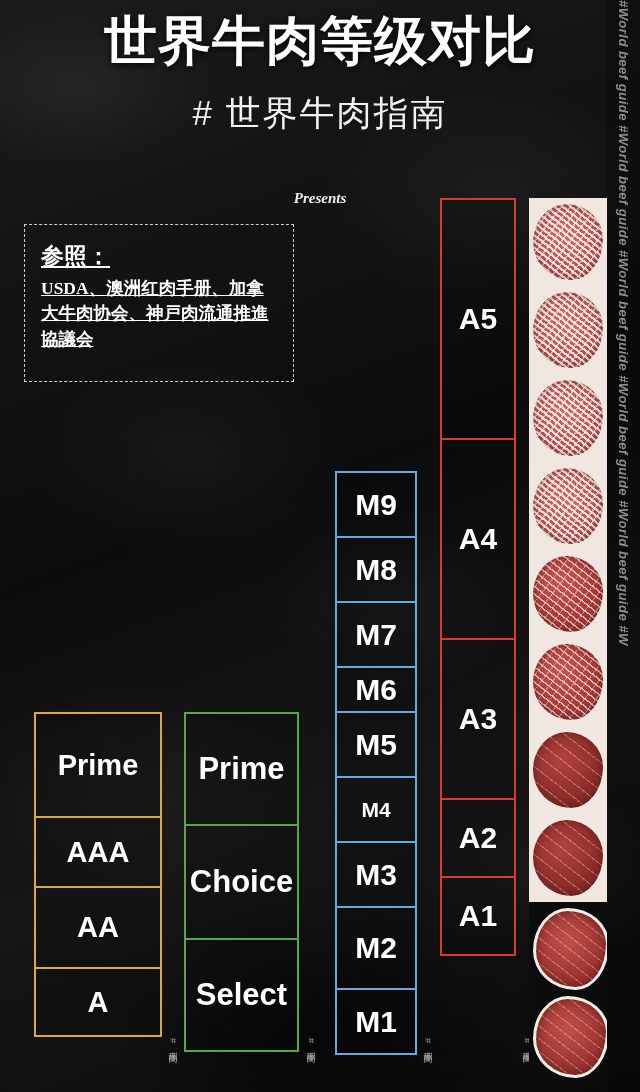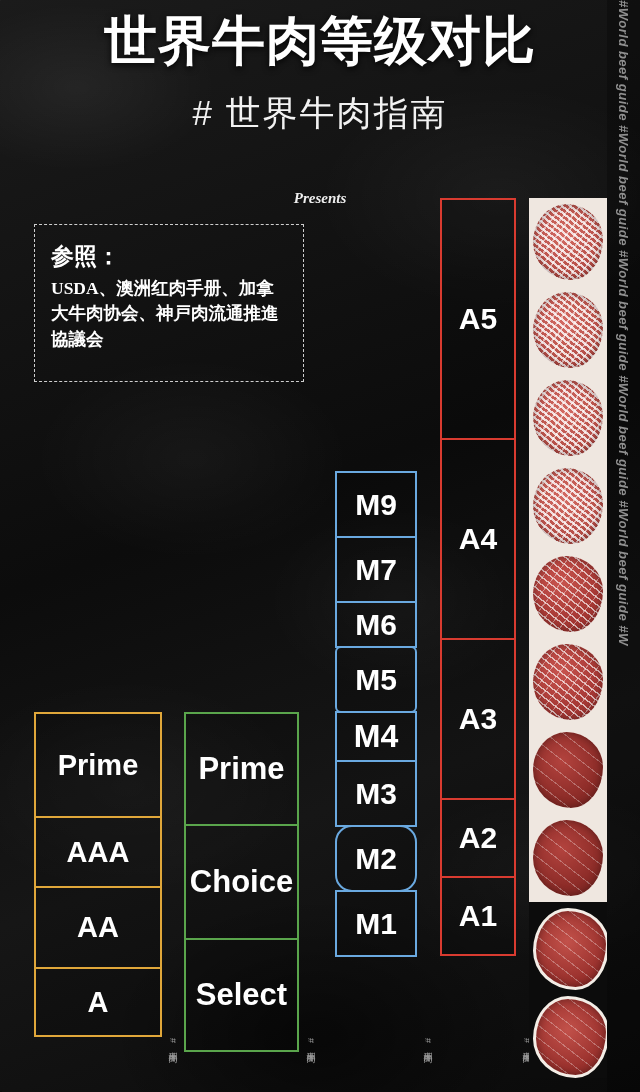--- a/index.html
+++ b/index.html
@@ -67,28 +67,29 @@
     color: #efefef;
     font-size: 15px;
     font-weight: bold;
     font-style: italic;
     font-family: "Liberation Serif", serif;
   }
 
   
   #refbox {
     position: absolute;
-    left: 34px;
+    left: 24px;
     top: 224px;
     width: 270px;
     height: 158px;
     border: 1px dashed #cfcfcf;
     box-sizing: border-box;
     padding: 18px 12px 10px 16px;
     color: #ffffff;
+    text-decoration: underline;
   }
   #refbox .ref-label {
     font-size: 23px;
     font-weight: bold;
     line-height: 1.25;
     margin-bottom: 4px;
     font-family: "Liberation Serif", serif;
   }
   #refbox .ref-body {
     font-size: 17.5px;
@@ -222,26 +223,27 @@
   <div class="col col-canada" style="left:34px; top:712px; width:128px;">
     <div class="cell" style="height:106px; font-size:29px;">Prime</div>
     <div class="cell" style="height:72px; font-size:29px; margin-top:-2px;">AAA</div>
     <div class="cell" style="height:83px; font-size:29px; margin-top:-2px;">AA</div>
     <div class="cell" style="height:70px; font-size:29px; margin-top:-2px;">A</div>
   </div>
   <div class="vlabel" style="left:166px; top:1038px;">#库洲牛肉</div>
 
   <div class="col col-aus" style="left:335px; top:471px; width:82px;">
     <div class="cell" style="height:67px; font-size:30px;">M9</div>
+    <div class="cell" style="height:67px; font-size:30px; margin-top:-2px;">M8</div>
     <div class="cell" style="height:67px; font-size:30px; margin-top:-2px;">M7</div>
     <div class="cell" style="height:47px; font-size:30px; margin-top:-2px;">M6</div>
-    <div class="cell" style="height:67px; font-size:30px; margin-top:-2px;border-radius:6px;">M5</div>
-    <div class="cell" style="height:51px; font-size:32px; margin-top:-2px;">M4</div>
+    <div class="cell" style="height:67px; font-size:30px; margin-top:-2px;">M5</div>
+    <div class="cell" style="height:67px; font-size:21px; margin-top:-2px;">M4</div>
     <div class="cell" style="height:67px; font-size:30px; margin-top:-2px;">M3</div>
-    <div class="cell" style="height:67px; font-size:30px; margin-top:-2px;border-radius:17px;">M2</div>
+    <div class="cell" style="height:84px; font-size:30px; margin-top:-2px;">M2</div>
     <div class="cell" style="height:67px; font-size:30px; margin-top:-2px;">M1</div>
   </div>
   <div class="vlabel" style="left:421px; top:1038px;">#库洲牛肉</div>
 
   <div class="col col-japan" style="left:440px; top:198px; width:76px;">
     <div class="cell" style="height:242px; font-size:30px;">A5</div>
     <div class="cell" style="height:202px; font-size:30px; margin-top:-2px;">A4</div>
     <div class="cell" style="height:162px; font-size:30px; margin-top:-2px;">A3</div>
     <div class="cell" style="height:80px; font-size:30px; margin-top:-2px;">A2</div>
     <div class="cell" style="height:80px; font-size:30px; margin-top:-2px;">A1</div>

